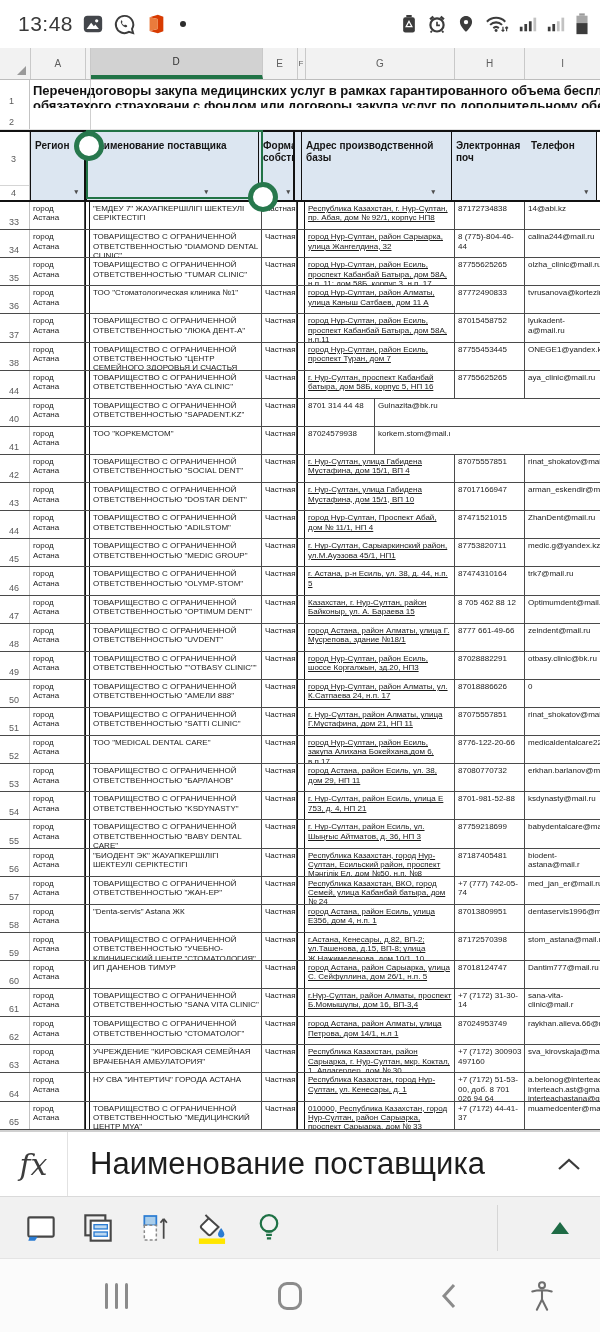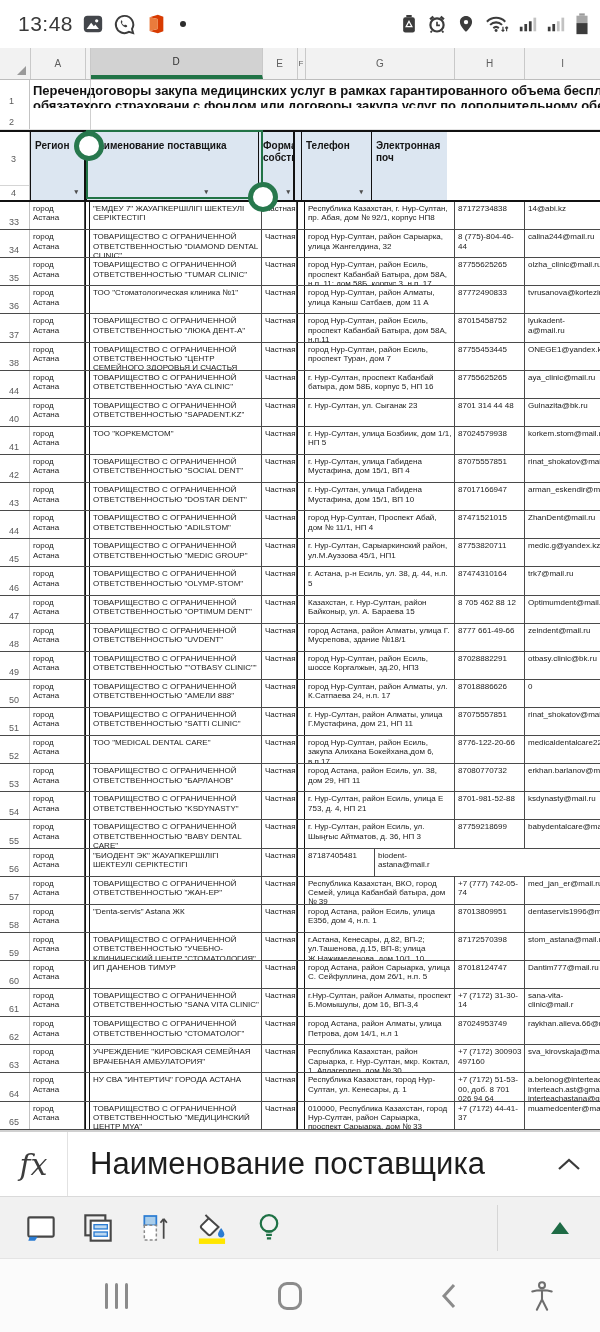--- a/index.html
+++ b/index.html
@@ -44,21 +44,21 @@
   .sliver{flex:none;box-sizing:border-box;background:#dce6f1;border-left:1.5px solid #111;border-right:1.5px solid #111;}
   
   .drow{display:flex;height:28.12px;box-sizing:border-box;border-bottom:1px solid #4a4a4a;}
   .cell{box-sizing:border-box;overflow:hidden;font-size:8px;line-height:9.4px;color:#1b1b1b;
     padding:2px 2px 0 3px;border-right:1px solid #4a4a4a;flex:none;}
   .c-a{width:55px;}
   .c-sl{width:5px;background:#fff;border-left:1.5px solid #111;border-right:1.5px solid #111;padding:0;}
   .c-d{width:172px;}
   .c-e{width:35px;}
   .c-f{width:8px;background:#fff;border-left:1.5px solid #111;border-right:1.5px solid #111;padding:0;}
-  .c-g{width:150px;}
+  .c-g{width:150px;text-decoration:underline;}
   .c-h{width:70px;}
   .c-i{width:75px;border-right:none;white-space:normal;}
   
   #selrect{position:absolute;left:86px;top:130px;width:177px;height:69px;
     border:2.5px solid #217346;box-sizing:border-box;pointer-events:none;}
   .handle{position:absolute;width:30px;height:30px;border-radius:50%;background:#fff;
     border:5px solid #27784d;box-sizing:border-box;}
   #handle-tl{left:74px;top:131px;}
   #handle-br{left:248px;top:182px;}
   #gridline-v{position:absolute;left:90px;top:80px;width:1px;height:50px;background:#cfcfcf;}
@@ -215,27 +215,31 @@
       <div class="sliver"></div>
       <div class="hcell" style="width:172px">
         <span>Наименование поставщика</span>
         <span class="fa" style="right:50px">▾</span>
       </div>
       <div class="hcell" style="width:35px">
         <span>Форма собственност</span>
         <span class="fa" style="right:3px">▾</span>
       </div>
       <div class="sliver" style="width:8px"></div>
+      <div class="hcell" style="width:150px">
+        <span>Адрес производственной базы</span>
+        <span class="fa" style="right:16px">▾</span>
+      </div>
+      <div class="hcell" style="width:75px;border-right:none">
+        <span>Электронная поч</span>
+      </div>
       <div class="hcell" style="width:70px">
         <span>Телефон</span>
         <span class="fa" style="right:8px">▾</span>
       </div>
-      <div class="hcell" style="width:75px;border-right:none">
-        <span>Электронная поч</span>
-      </div>
     </div>
 
     <div id="rows">
       <div class="drow">
           <div class="gutter">33</div>
           <div class="cell c-a">город Астана</div>
           <div class="cell c-sl"></div>
           <div class="cell c-d">"ЕМДЕУ 7" ЖАУАПКЕРШІЛІГІ ШЕКТЕУЛІ СЕРІКТЕСТІГІ</div>
           <div class="cell c-e">Частная</div>
           <div class="cell c-f"></div>
@@ -309,32 +313,30 @@
           <div class="cell c-h">87755625265</div>
           <div class="cell c-i">aya_clinic@mail.ru</div>
         </div>
         <div class="drow">
           <div class="gutter">40</div>
           <div class="cell c-a">город Астана</div>
           <div class="cell c-sl"></div>
           <div class="cell c-d">ТОВАРИЩЕСТВО С ОГРАНИЧЕННОЙ ОТВЕТСТВЕННОСТЬЮ "SAPADENT.KZ"</div>
           <div class="cell c-e">Частная</div>
           <div class="cell c-f"></div>
-          <div class="cell c-g">г. Нур-Султан, ул. Сыганак 23</div>
           <div class="cell c-h">8701 314 44 48</div>
           <div class="cell c-i">Gulnazita@bk.ru</div>
         </div>
         <div class="drow">
           <div class="gutter">41</div>
           <div class="cell c-a">город Астана</div>
           <div class="cell c-sl"></div>
           <div class="cell c-d">ТОО "КОРКЕМСТОМ"</div>
           <div class="cell c-e">Частная</div>
           <div class="cell c-f"></div>
-          <div class="cell c-g">г. Нур-Султан, улица Бозбиик, дом 1/1, НП 5</div>
           <div class="cell c-h">87024579938</div>
           <div class="cell c-i">korkem.stom@mail.ru</div>
         </div>
         <div class="drow">
           <div class="gutter">42</div>
           <div class="cell c-a">город Астана</div>
           <div class="cell c-sl"></div>
           <div class="cell c-d">ТОВАРИЩЕСТВО С ОГРАНИЧЕННОЙ ОТВЕТСТВЕННОСТЬЮ "SOCIAL DENT"</div>
           <div class="cell c-e">Частная</div>
           <div class="cell c-f"></div>
@@ -485,31 +487,32 @@
           <div class="cell c-h">87759218699</div>
           <div class="cell c-i">babydentalcare@mail.r</div>
         </div>
         <div class="drow">
           <div class="gutter">56</div>
           <div class="cell c-a">город Астана</div>
           <div class="cell c-sl"></div>
           <div class="cell c-d">"БИОДЕНТ ЭК" ЖАУАПКЕРШІЛІГІ ШЕКТЕУЛІ СЕРІКТЕСТІГІ</div>
           <div class="cell c-e">Частная</div>
           <div class="cell c-f"></div>
+          <div class="cell c-g">Республика Казахстан, город Нур-Султан, Есильский район, проспект Мәңгілік Ел, дом №50, н.п. №8</div>
           <div class="cell c-h">87187405481</div>
           <div class="cell c-i">biodent-astana@mail.r</div>
         </div>
         <div class="drow">
           <div class="gutter">57</div>
           <div class="cell c-a">город Астана</div>
           <div class="cell c-sl"></div>
           <div class="cell c-d">ТОВАРИЩЕСТВО С ОГРАНИЧЕННОЙ ОТВЕТСТВЕННОСТЬЮ "ЖАН-ЕР"</div>
           <div class="cell c-e">Частная</div>
           <div class="cell c-f"></div>
-          <div class="cell c-g">Республика Казахстан, ВКО, город Семей, улица Кабанбай батыра, дом № 39</div>
+          <div class="cell c-g">Республика Казахстан, ВКО, город Семей, улица Кабанбай батыра, дом № 24</div>
           <div class="cell c-h">+7 (777) 742-05-74</div>
           <div class="cell c-i">med_jan_er@mail.ru</div>
         </div>
         <div class="drow">
           <div class="gutter">58</div>
           <div class="cell c-a">город Астана</div>
           <div class="cell c-sl"></div>
           <div class="cell c-d">"Denta-servis" Astana ЖК</div>
           <div class="cell c-e">Частная</div>
           <div class="cell c-f"></div>

